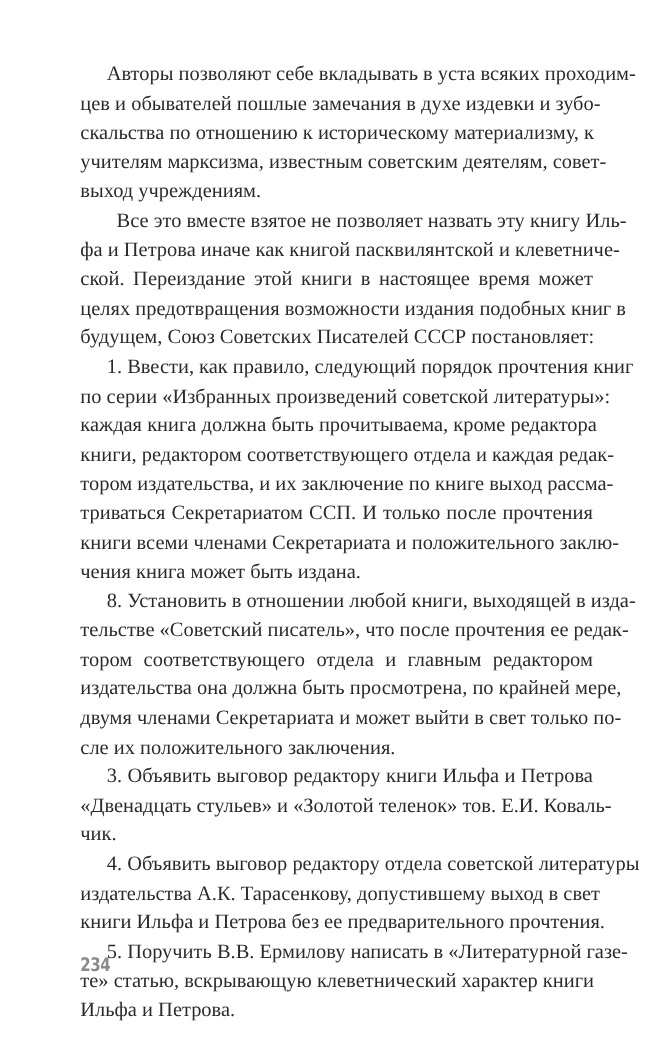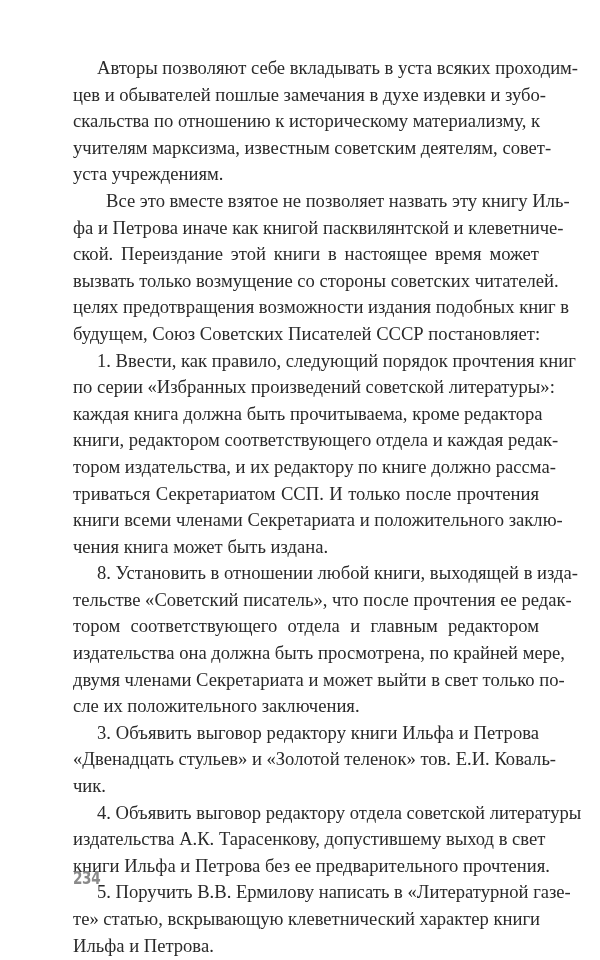--- a/index.html
+++ b/index.html
@@ -31,41 +31,40 @@
 <body>
 
 <div class="page">
   <div class="column">
 
     <div>
       <span class="line indent">Авторы позволяют себе вкладывать в уста всяких проходим-</span>
       <span class="line">цев и обывателей пошлые замечания в духе издевки и зубо-</span>
       <span class="line">скальства по отношению к историческому материализму, к</span>
       <span class="line">учителям марксизма, известным советским деятелям, совет-</span>
-      <span class="line last">уста учреждениям.</span>
+      <span class="line last">выход учреждениям.</span>
     </div>
 
     <div>
       <span class="line indent2">Все это вместе взятое не позволяет назвать эту книгу Иль-</span>
       <span class="line">фа и Петрова иначе как книгой пасквилянтской и клеветниче-</span>
       <span class="line">ской. Переиздание этой книги в настоящее время может</span>
-      <span class="line last">вызвать только возмущение со стороны советских читателей.</span>
     </div>
 
     <div>
       <span class="line">целях предотвращения возможности издания подобных книг в</span>
       <span class="line last">будущем, Союз Советских Писателей СССР постановляет:</span>
     </div>
 
     <div>
       <span class="line indent">1. Ввести, как правило, следующий порядок прочтения книг</span>
       <span class="line">по серии «Избранных произведений советской литературы»:</span>
       <span class="line">каждая книга должна быть прочитываема, кроме редактора</span>
       <span class="line">книги, редактором соответствующего отдела и каждая редак-</span>
-      <span class="line">тором издательства, и их редактору по книге должно рассма-</span>
+      <span class="line">тором издательства, и их заключение по книге выход рассма-</span>
       <span class="line">триваться Секретариатом ССП. И только после прочтения</span>
       <span class="line">книги всеми членами Секретариата и положительного заклю-</span>
       <span class="line last">чения книга может быть издана.</span>
     </div>
 
     <div>
       <span class="line indent">8. Установить в отношении любой книги, выходящей в изда-</span>
       <span class="line">тельстве «Советский писатель», что после прочтения ее редак-</span>
       <span class="line">тором соответствующего отдела и главным редактором</span>
       <span class="line">издательства она должна быть просмотрена, по крайней мере,</span>

